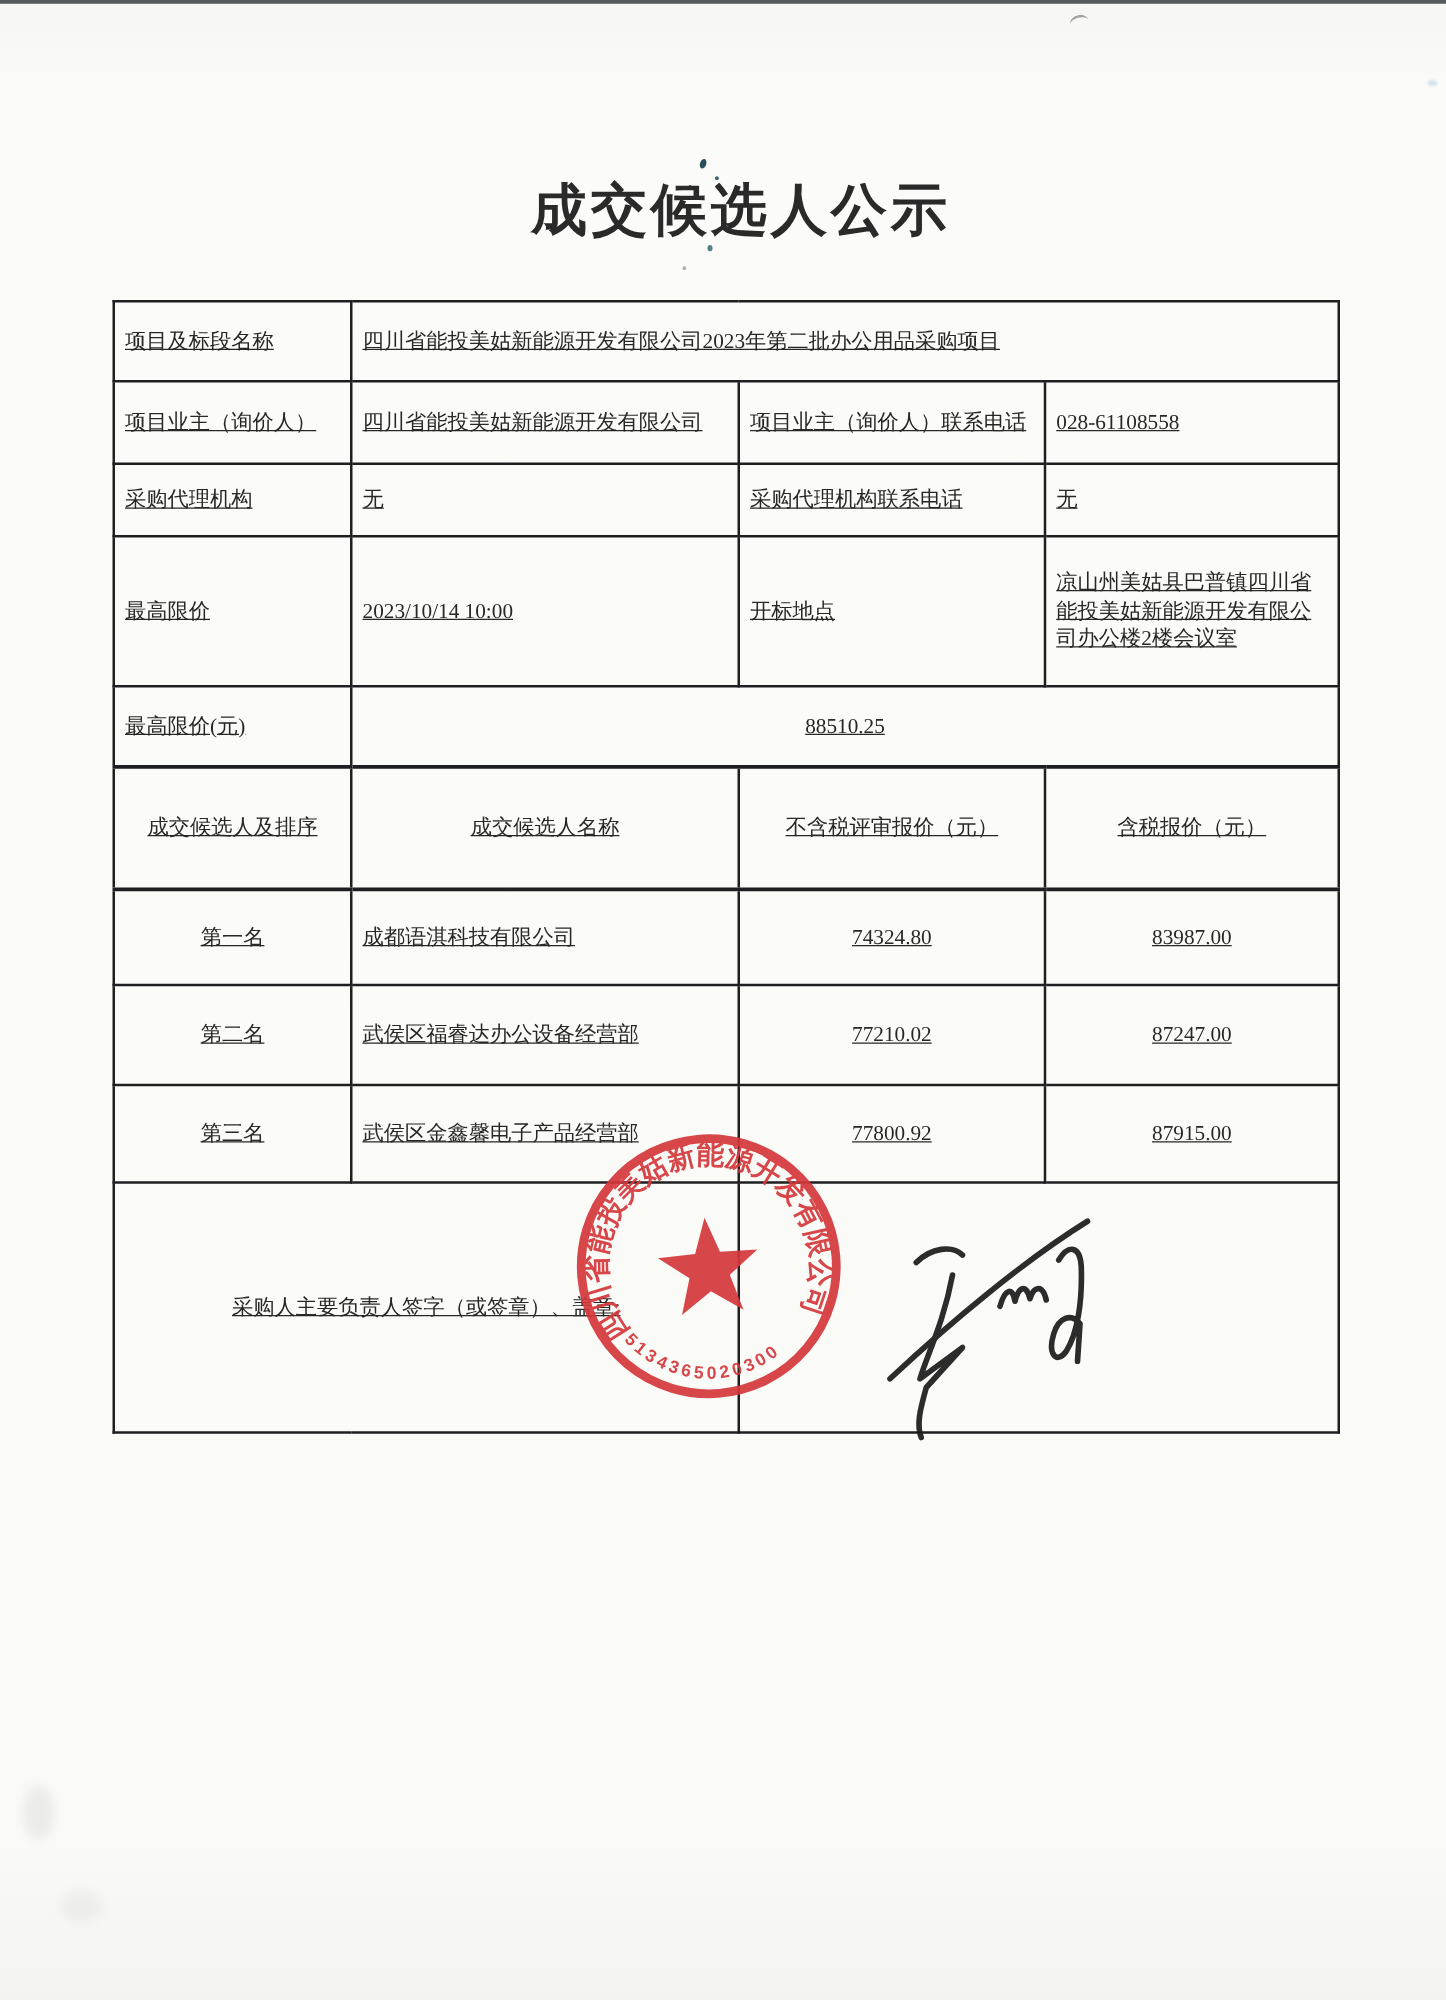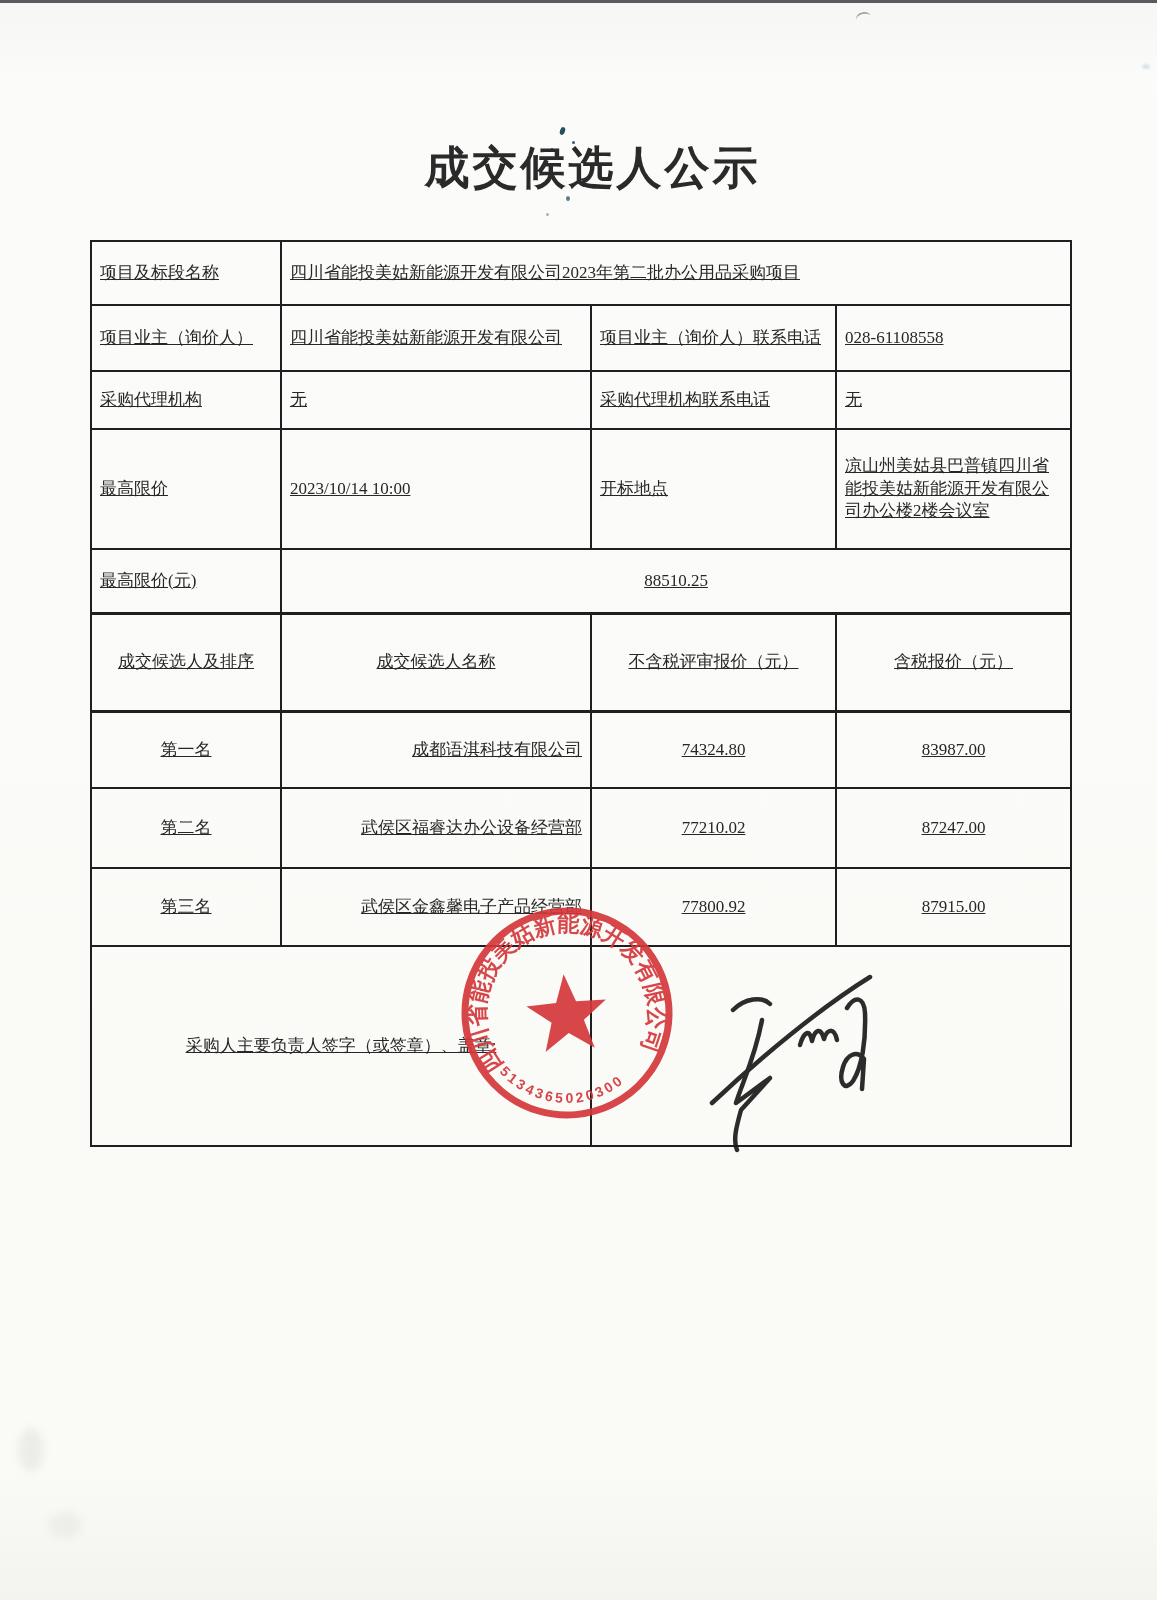--- a/index.html
+++ b/index.html
@@ -27,21 +27,21 @@
   table.main td{
     border:2px solid #1f1f22;
     font-size:17px;line-height:1.32;
     padding:4px 8px;vertical-align:middle;
     color:#272727;word-break:break-all;text-decoration:underline;
   }
   td.c{text-align:center;}
   td.addr{font-size:22px;line-height:1.4;padding:6px 6px;}
   tr.hdr td{border-top-width:3px;border-bottom-width:3px;}
   td.sig-cell{padding-left:32px;text-align:center;}
-  td.name-cell{padding-left:6px;padding-right:2px;text-align:right;}
+  td.name-cell{padding-left:6px;padding-right:2px;}
   
   .stamp{position:absolute;left:452px;top:898px;width:230px;height:230px;z-index:5;transform:rotate(-5deg);opacity:.92;}
   
   .signature{position:absolute;left:650px;top:933px;width:250px;height:228px;z-index:6;}
   
   .speck{position:absolute;border-radius:50%;}
   .sp1{left:560px;top:127px;width:5px;height:8px;background:#27505a;transform:rotate(18deg);}
   .sp2{left:572px;top:141px;width:3px;height:3px;background:#35616b;}
   .sp3{left:551px;top:148px;width:2px;height:2px;background:#4a4a4a;}
   .sp4{left:566px;top:196px;width:4px;height:5px;background:#3a6a74;opacity:.85;}

